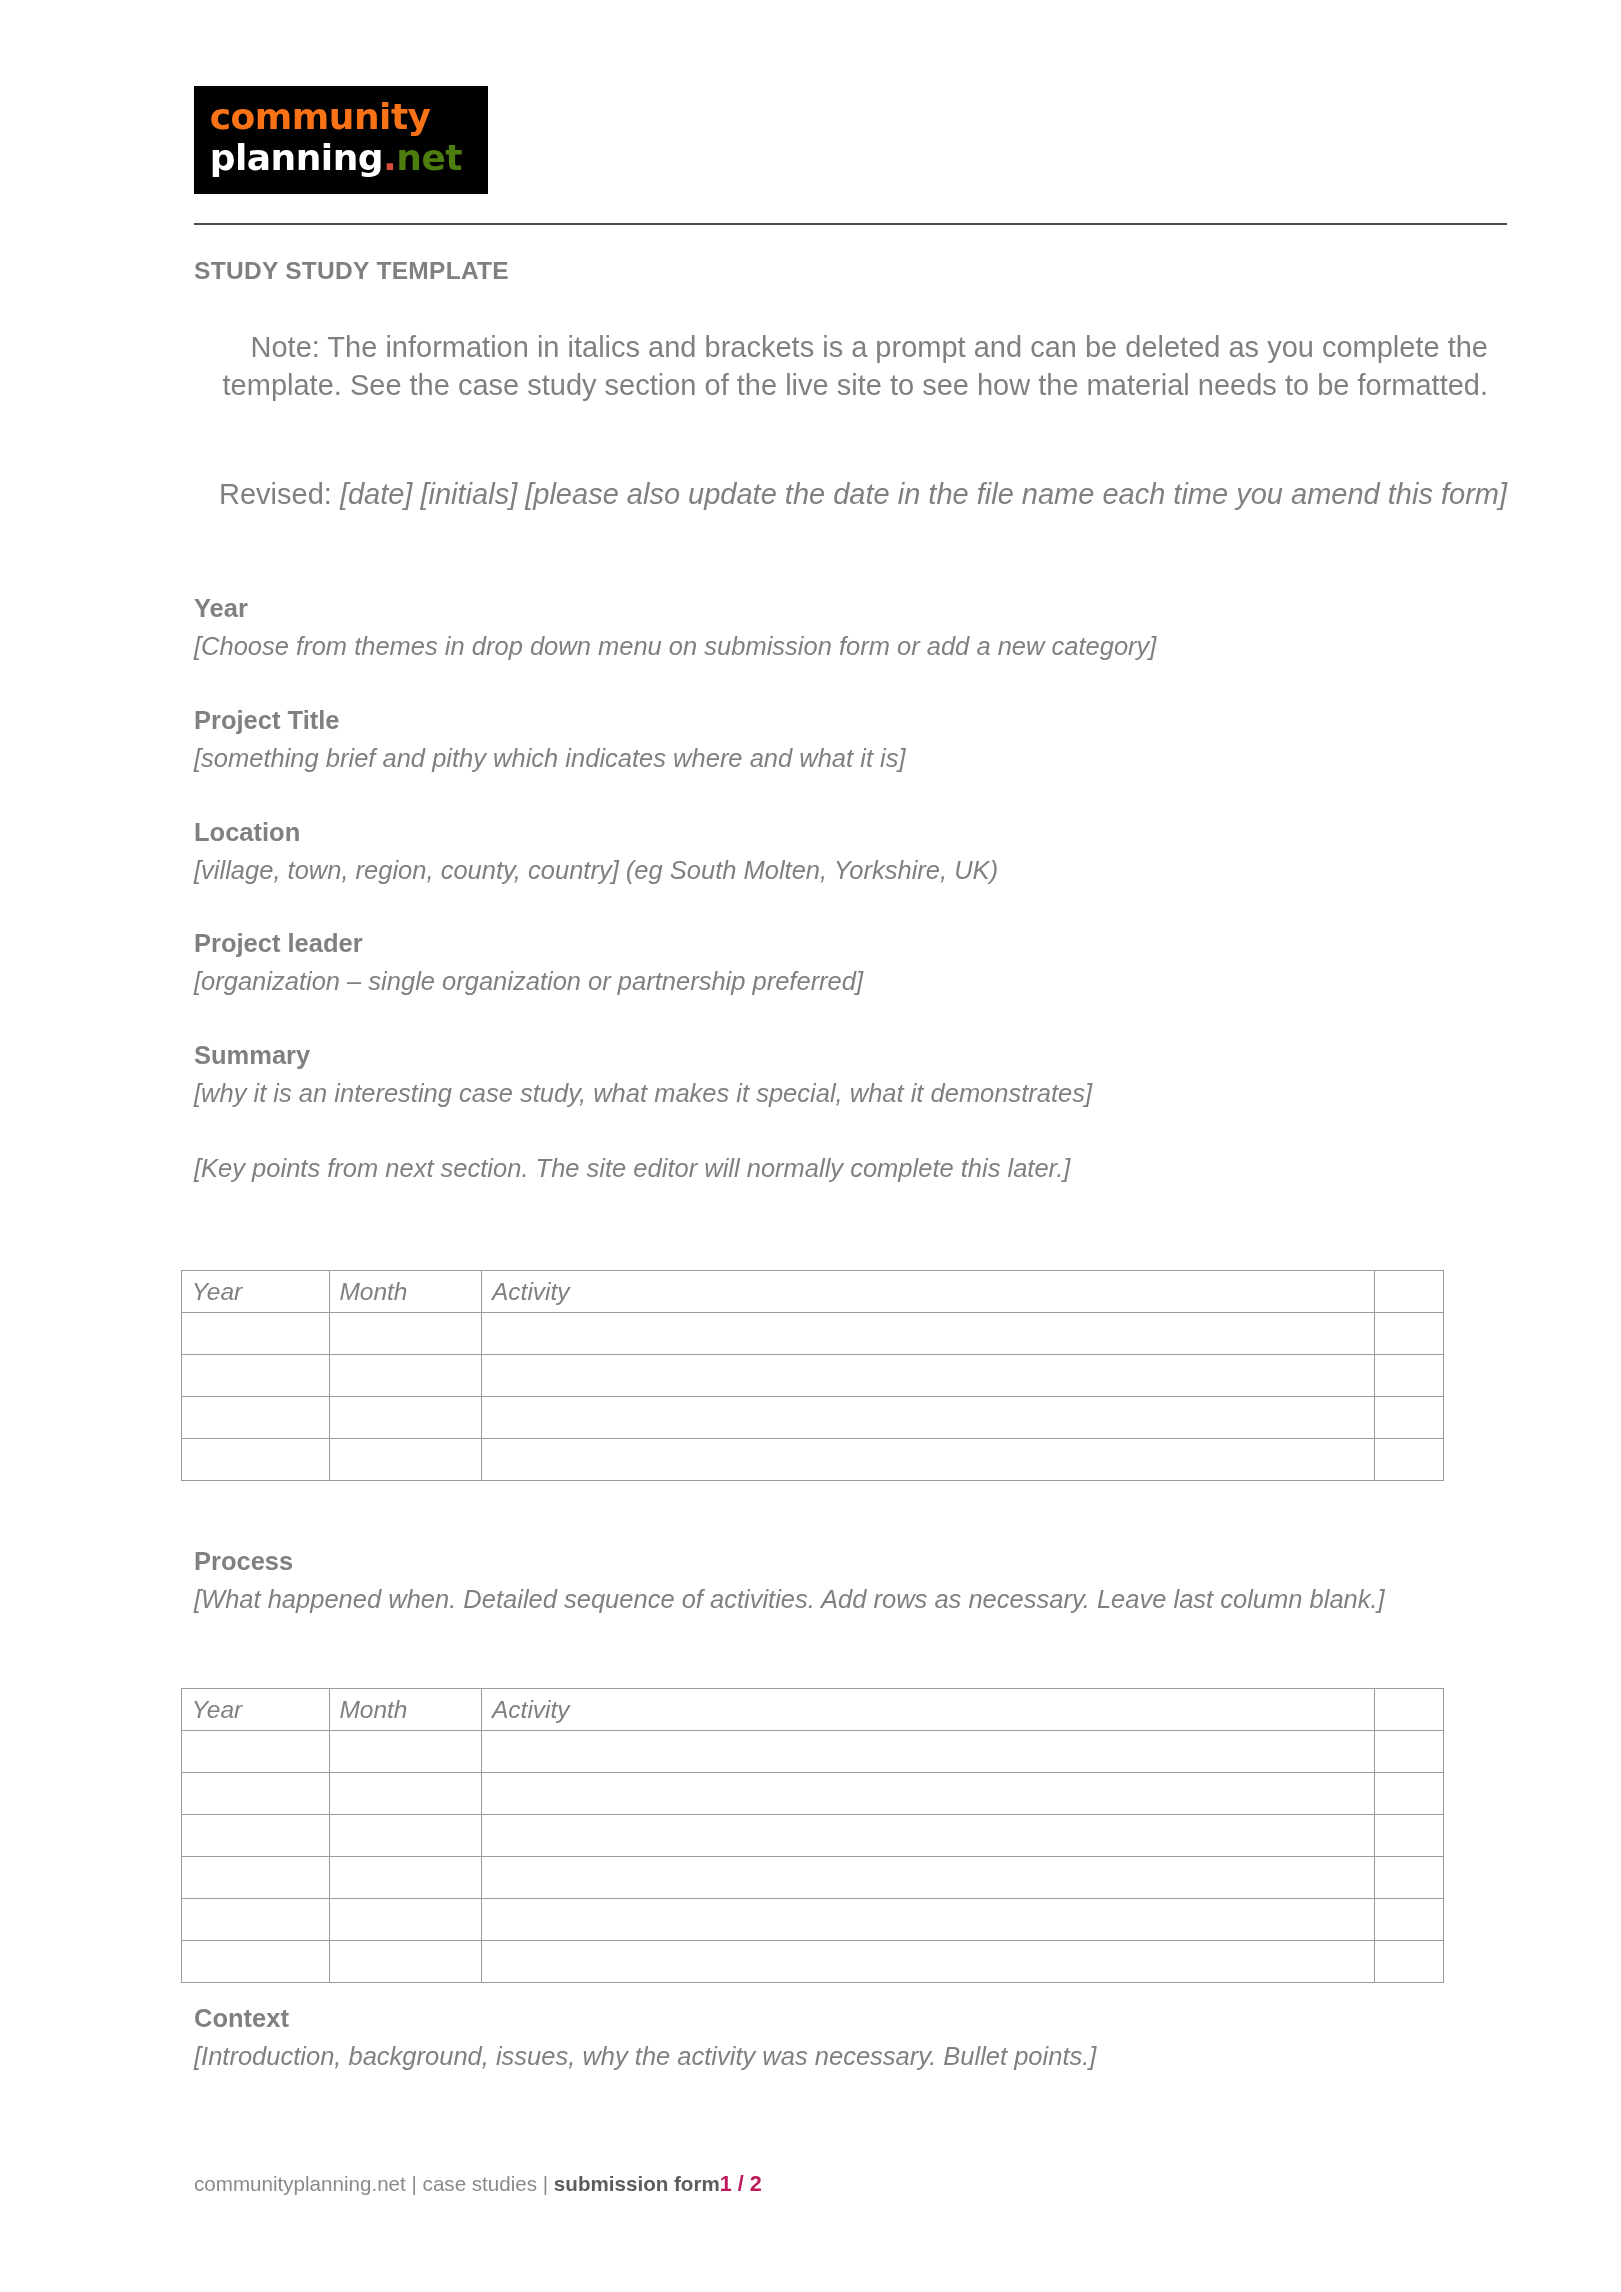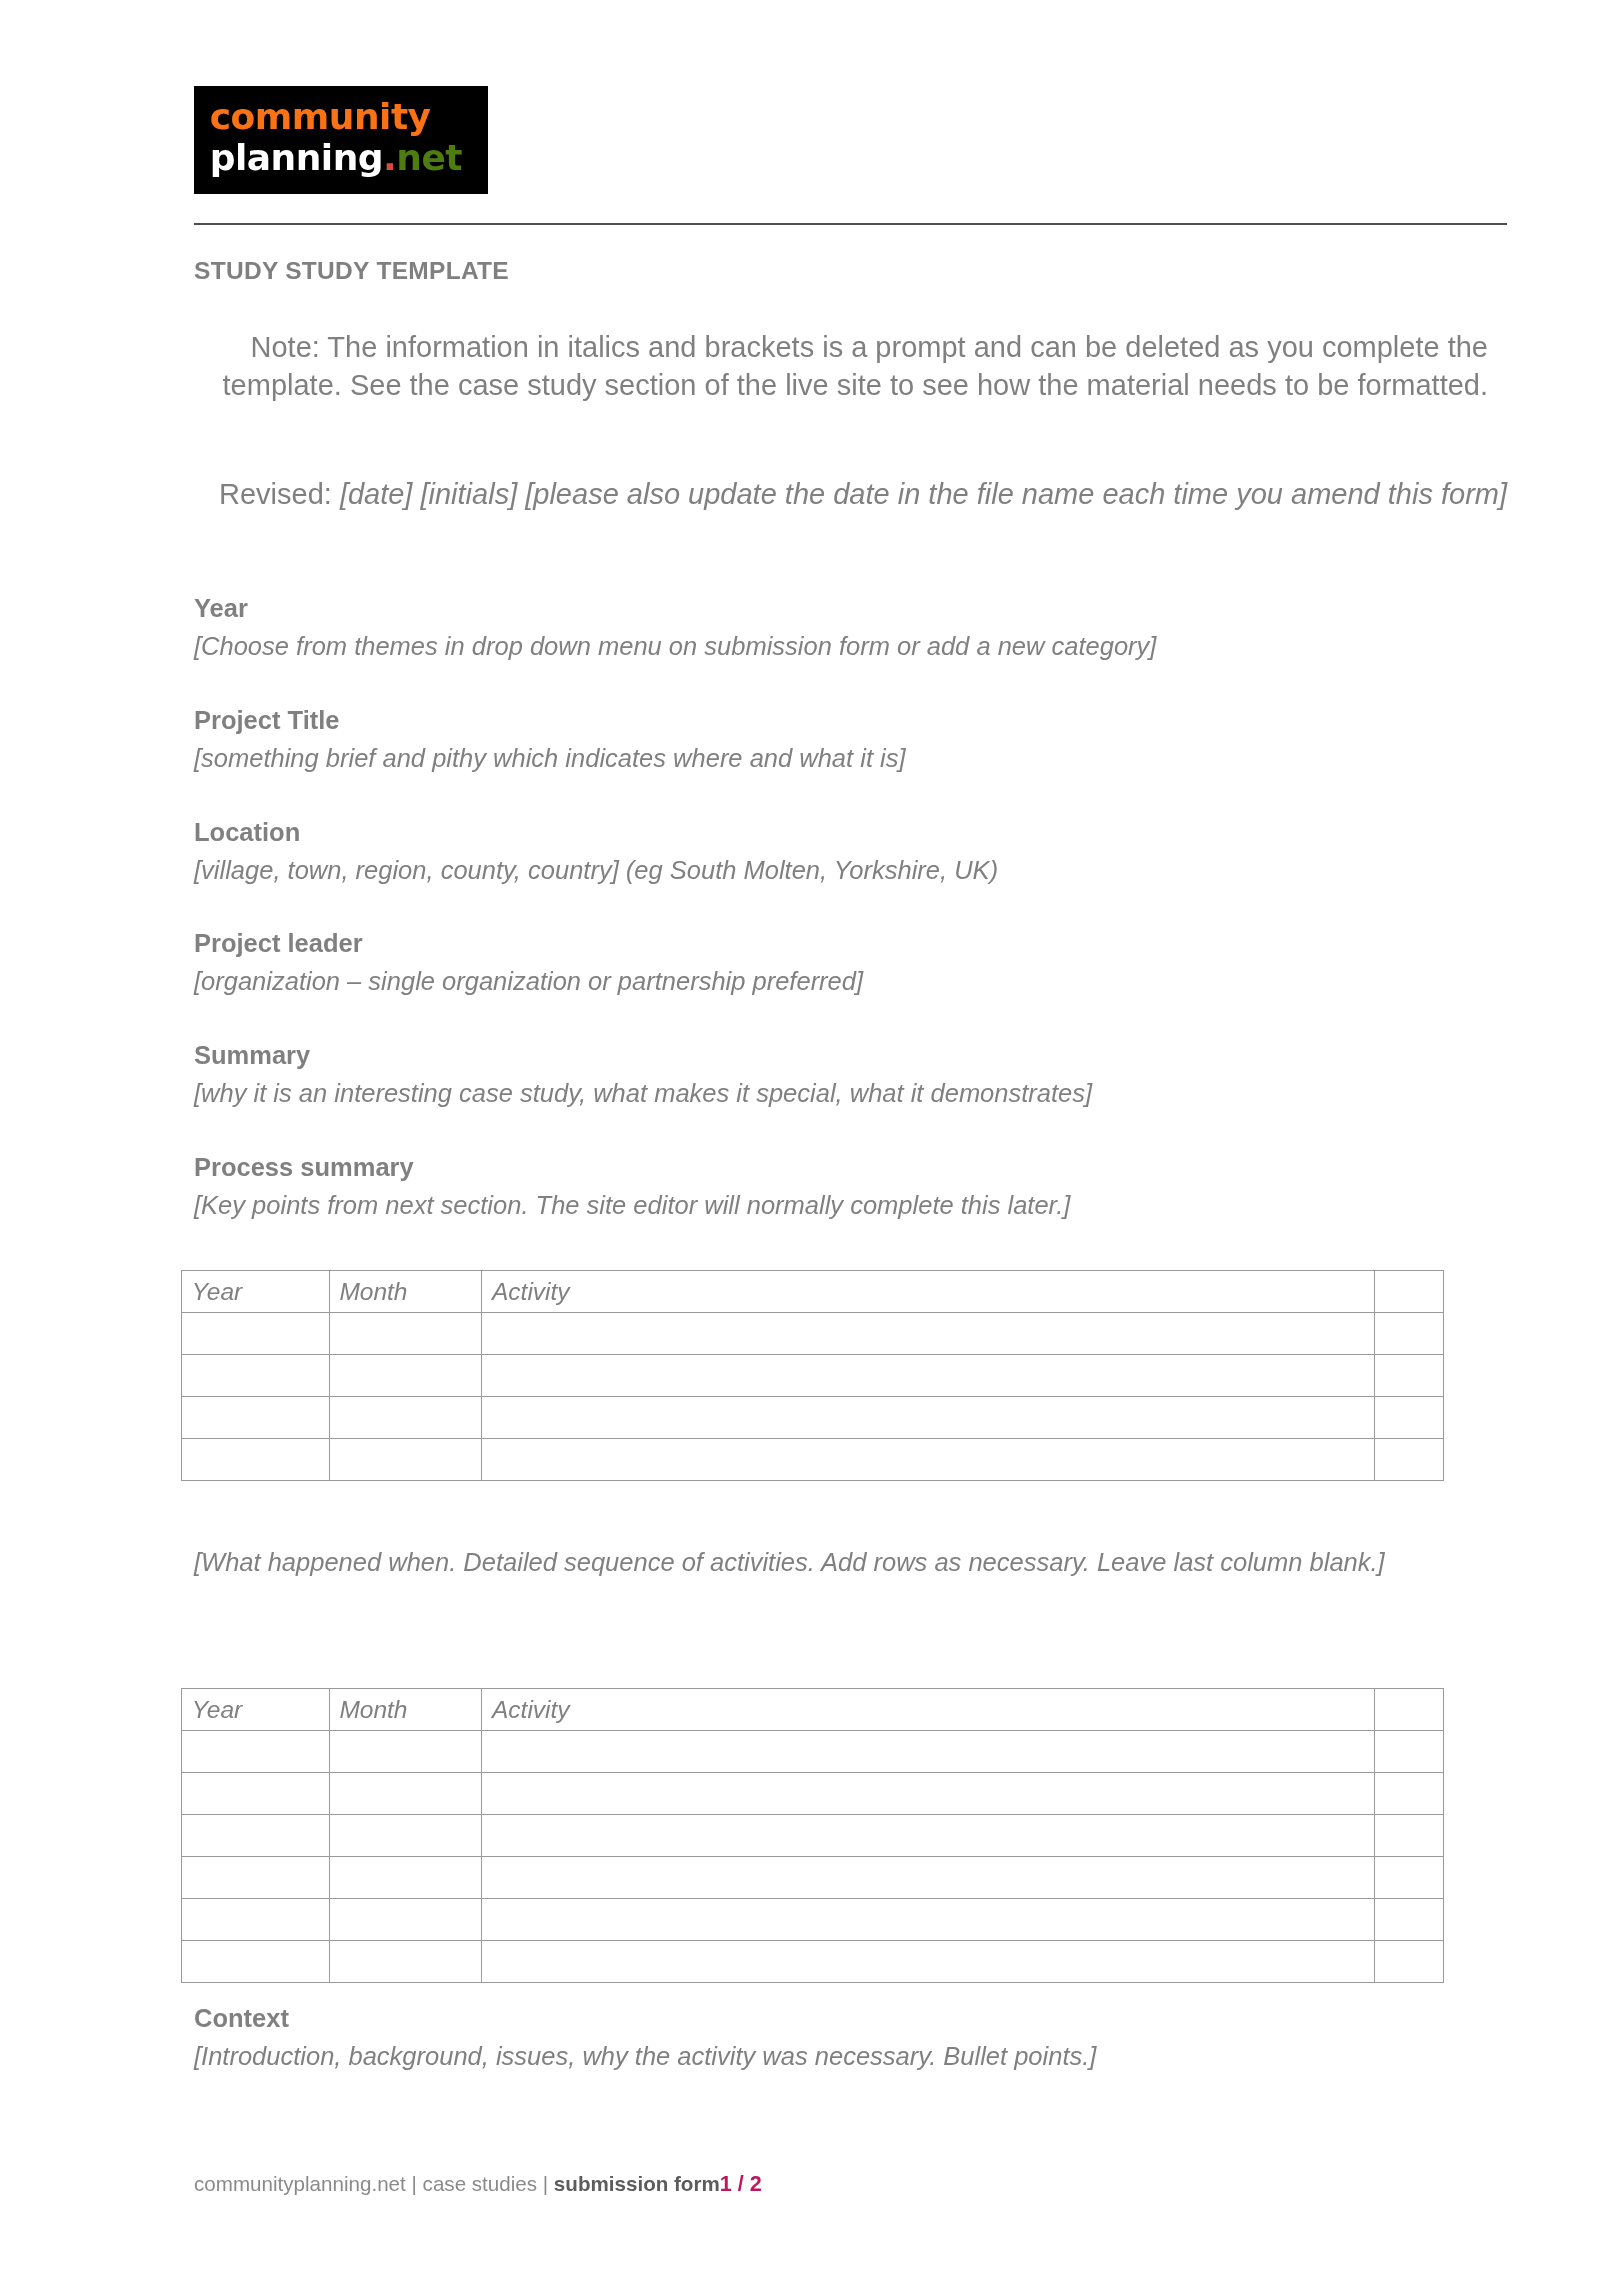--- a/index.html
+++ b/index.html
@@ -185,21 +185,20 @@
     <h2>Project leader</h2>
     <p class="prompt">[organization – single organization or partnership preferred]</p>
   </div>
 
   <div class="section" style="top:1037px;">
     <h2>Summary</h2>
     <p class="prompt">[why it is an interesting case study, what makes it special, what it demonstrates]</p>
   </div>
 
   <div class="section" style="top:1149px;">
-    <h2>Process summary</h2>
     <p class="prompt">[Key points from next section. The site editor will normally complete this later.]</p>
   </div>
 
   <table class="grid" style="top:1270px;">
     <tbody>
         <tr>
       <td class="col-year">Year</td>
       <td class="col-month">Month</td>
       <td class="col-activity">Activity</td>
       <td class="col-blank"></td>
@@ -225,20 +224,21 @@
     <tr>
       <td class="col-year"></td>
       <td class="col-month"></td>
       <td class="col-activity"></td>
       <td class="col-blank"></td>
     </tr>
   </tbody>
     </table>
 
   <div class="section" style="top:1543px;">
+    <h2>Process</h2>
     <p class="prompt">[What happened when. Detailed sequence of activities. Add rows as necessary. Leave last column blank.]</p>
   </div>
 
   <table class="grid" style="top:1688px;">
     <tbody>
         <tr>
       <td class="col-year">Year</td>
       <td class="col-month">Month</td>
       <td class="col-activity">Activity</td>
       <td class="col-blank"></td>

